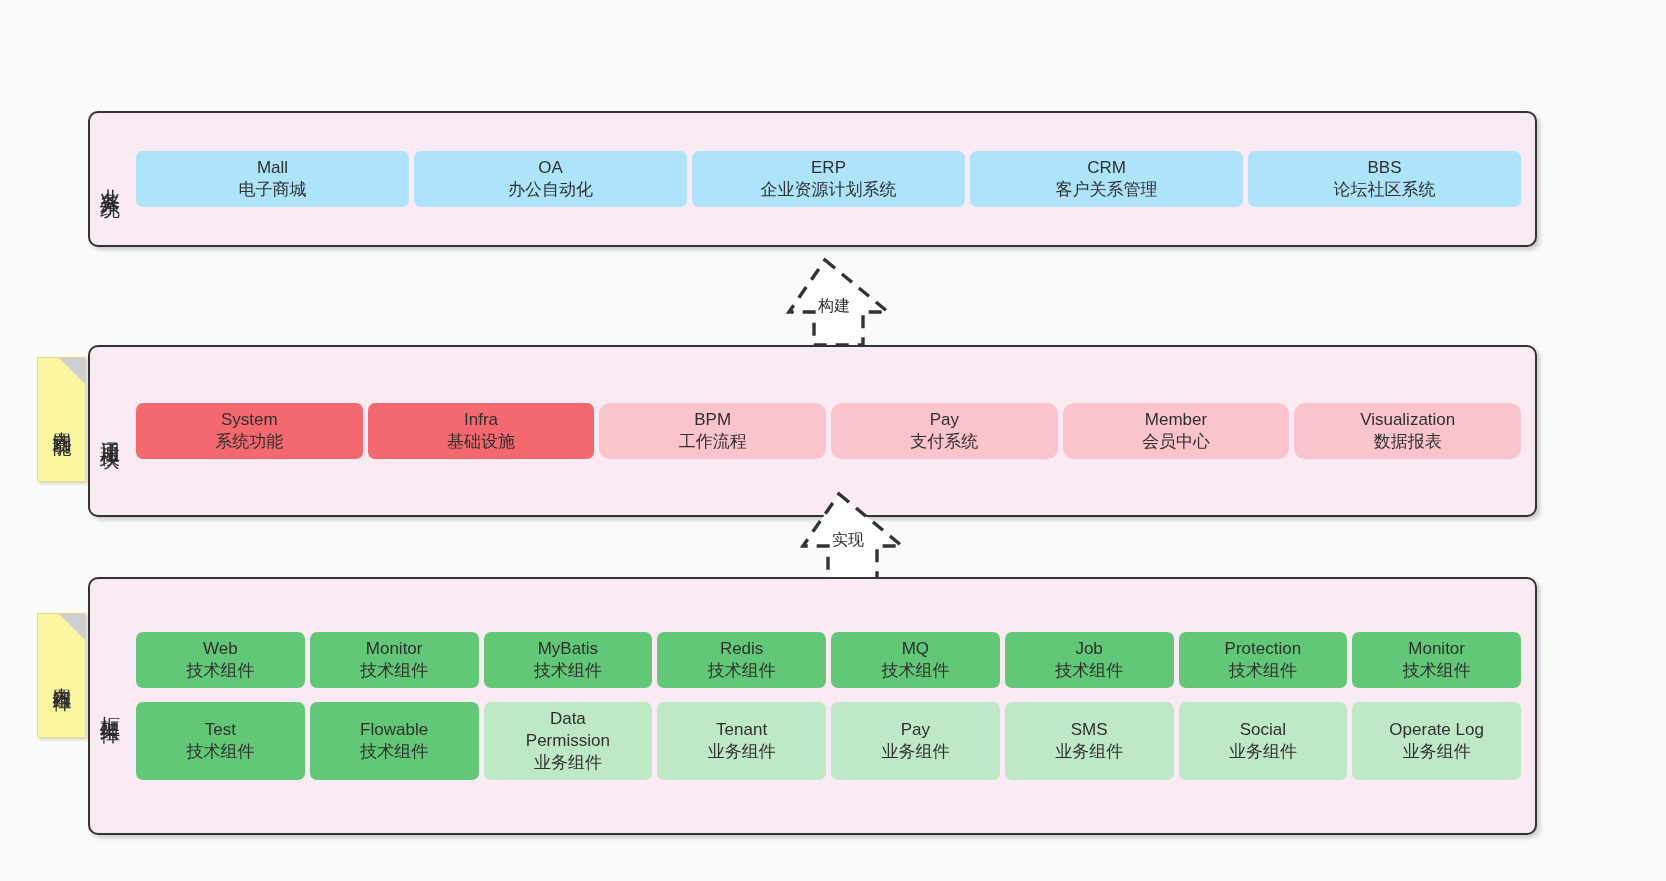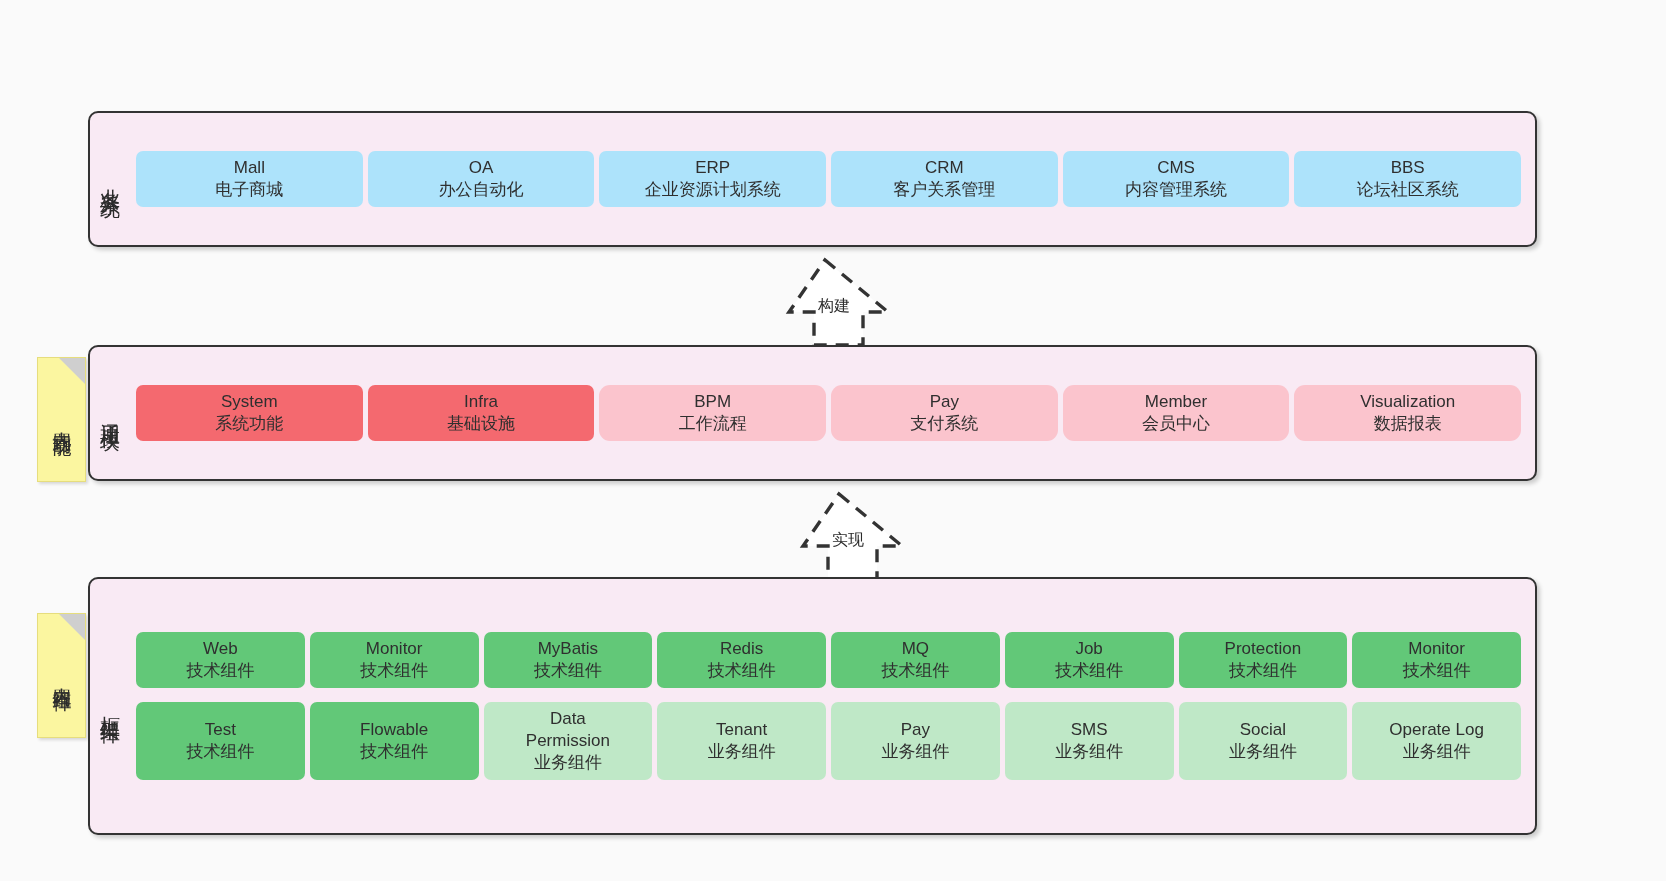--- a/index.html
+++ b/index.html
@@ -134,43 +134,39 @@
         </div>
         <div class="card c-blue">
           <span class="t-en">ERP</span>
           <span class="t-cn">企业资源计划系统</span>
         </div>
         <div class="card c-blue">
           <span class="t-en">CRM</span>
           <span class="t-cn">客户关系管理</span>
         </div>
         <div class="card c-blue">
-          <span class="t-en">CMS</span>
-          <span class="t-cn">内容管理系统</span>
-        </div>
-        <div class="card c-blue">
           <span class="t-en">BBS</span>
           <span class="t-cn">论坛社区系统</span>
         </div>
       </div>
     </div>
   </div>
 
   <div class="arrow-wrap" style="left:752px; top:255px; width:160px; height:95px;">
     <svg width="160" height="95" viewBox="0 0 160 95">
       <polygon points="73,5 136,57 111,57 111,90 62,90 62,57 37,57" fill="#ffffff" stroke="#333333" stroke-width="3.4" stroke-dasharray="13,9" stroke-linejoin="miter"></polygon>
     </svg>
     <span class="arrow-label" style="left:66px; top:41px;text-align:center;">构建</span>
   </div>
 
   <div class="sticky" style="left:37px; top:357px; width:49px; height:125px;">
     <span>内置功能</span>
   </div>
 
-  <div class="band" id="band-module" style="left:88px; top:345px; width:1449px; height:136px;">
+  <div class="band" id="band-module" style="left:88px; top:345px; width:1449px; height:172px;">
     <div class="band-label">通用模块</div>
     <div class="band-body">
       <div class="row">
         <div class="card c-red">
           <span class="t-en">System</span>
           <span class="t-cn">系统功能</span>
         </div>
         <div class="card c-red">
           <span class="t-en">Infra</span>
           <span class="t-cn">基础设施</span>

